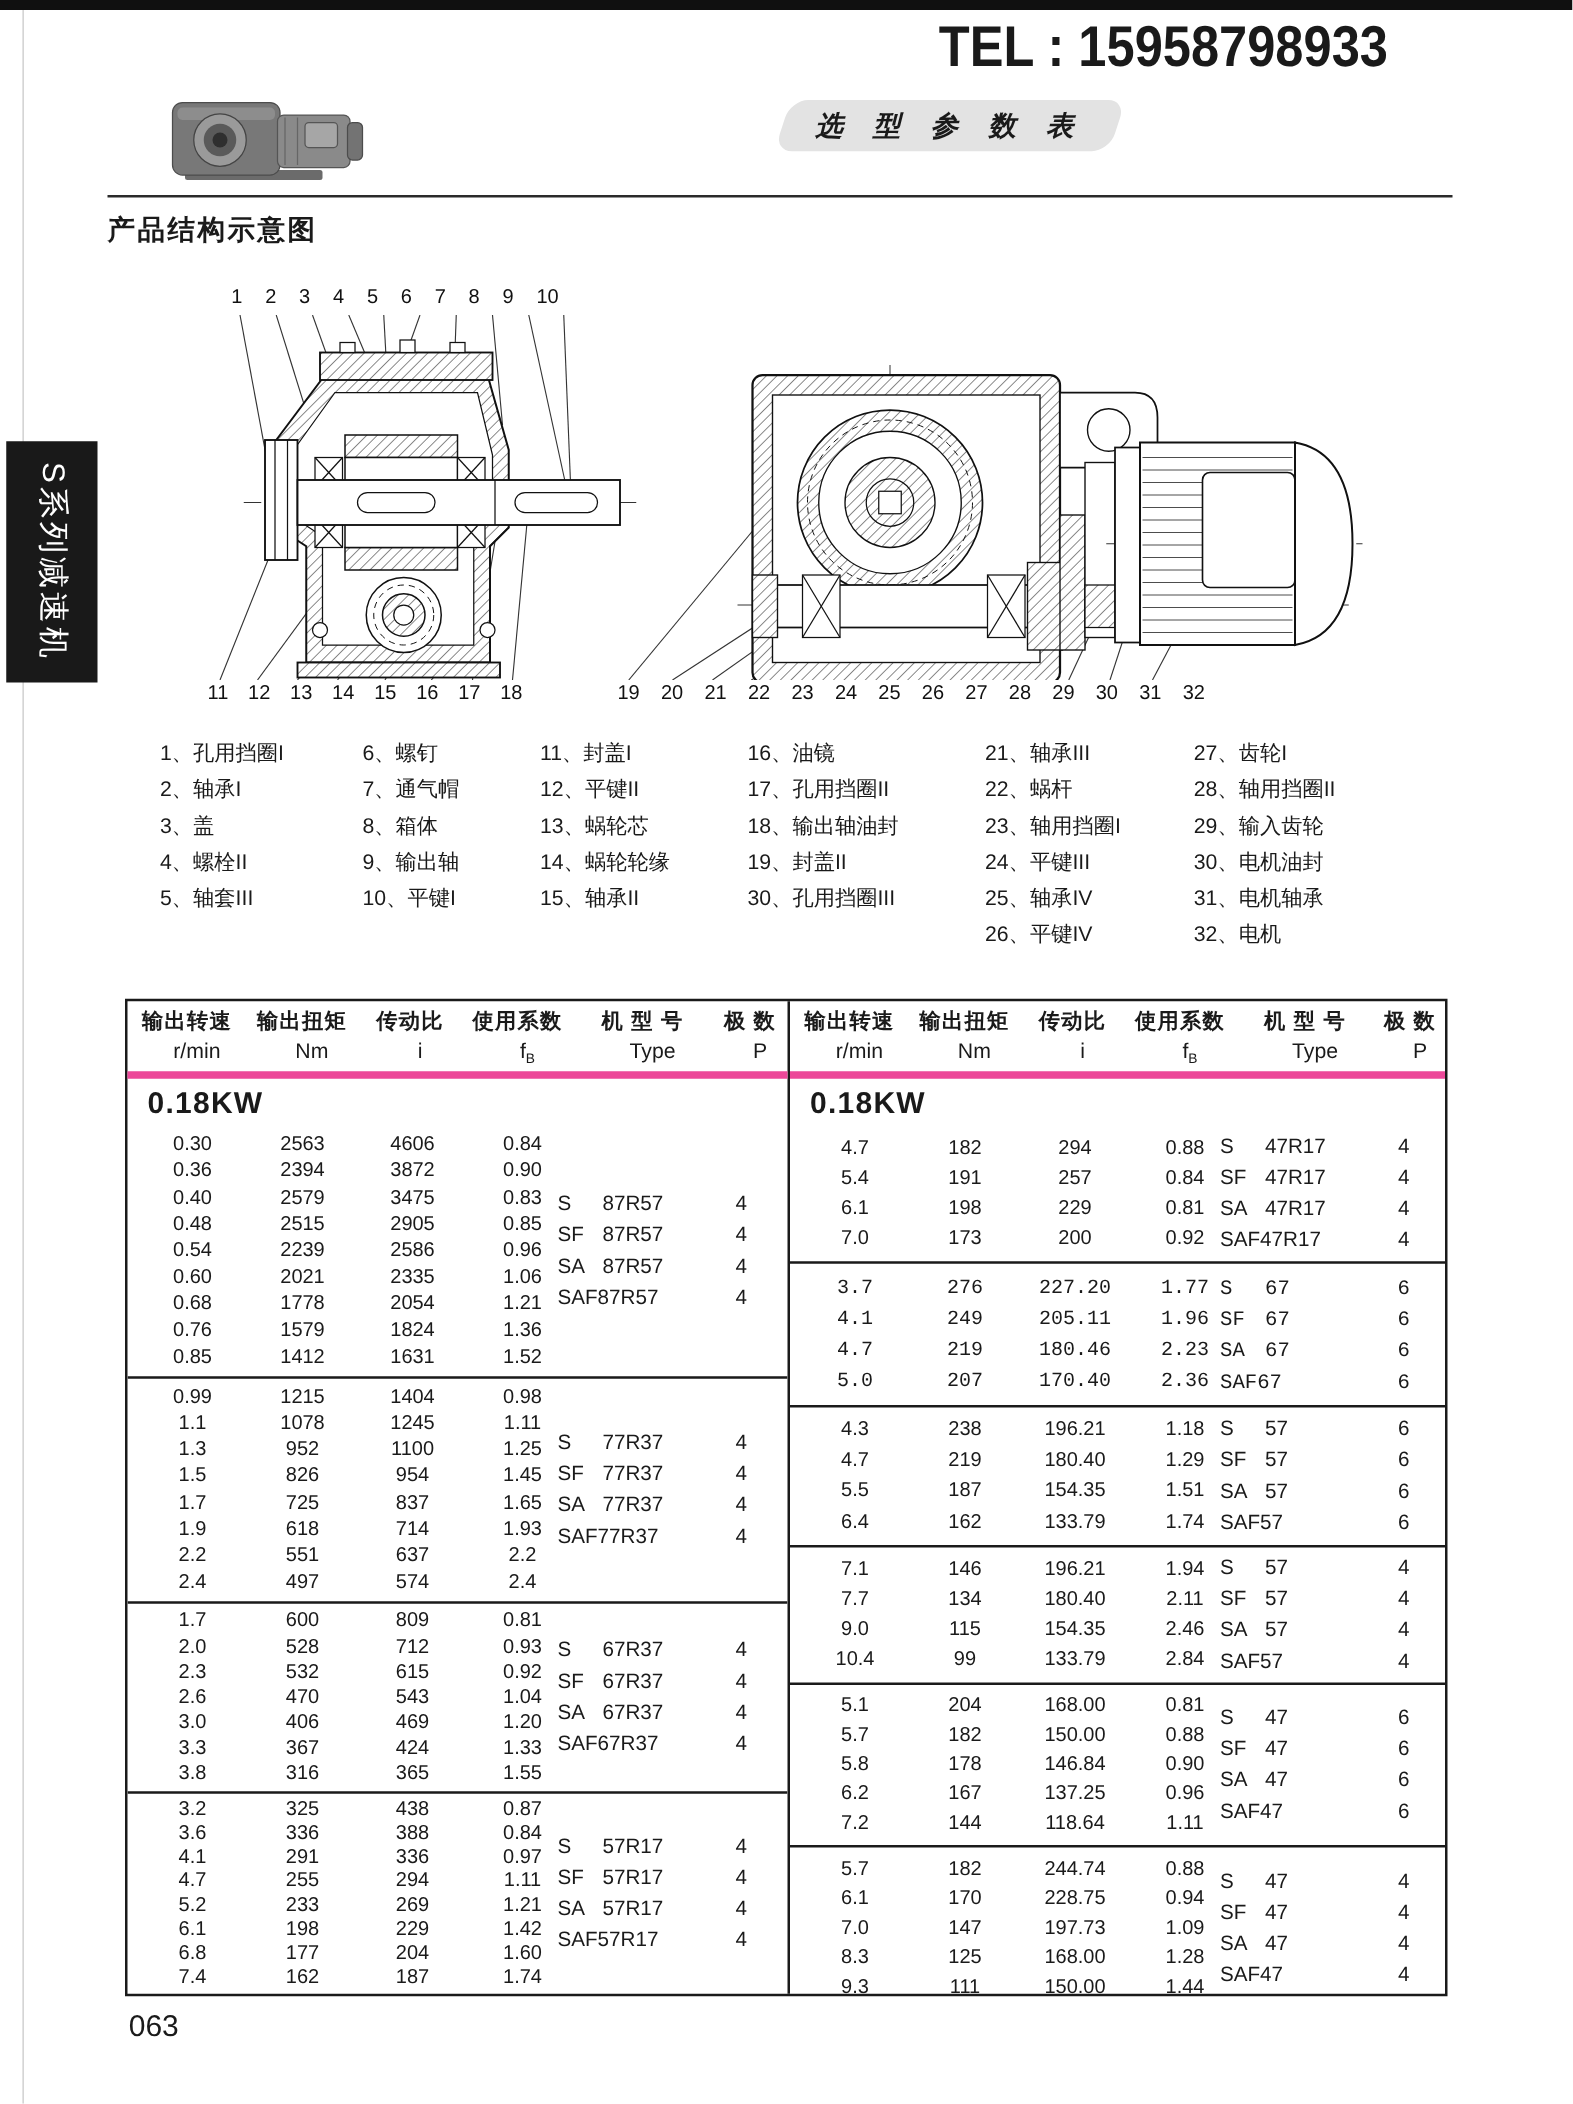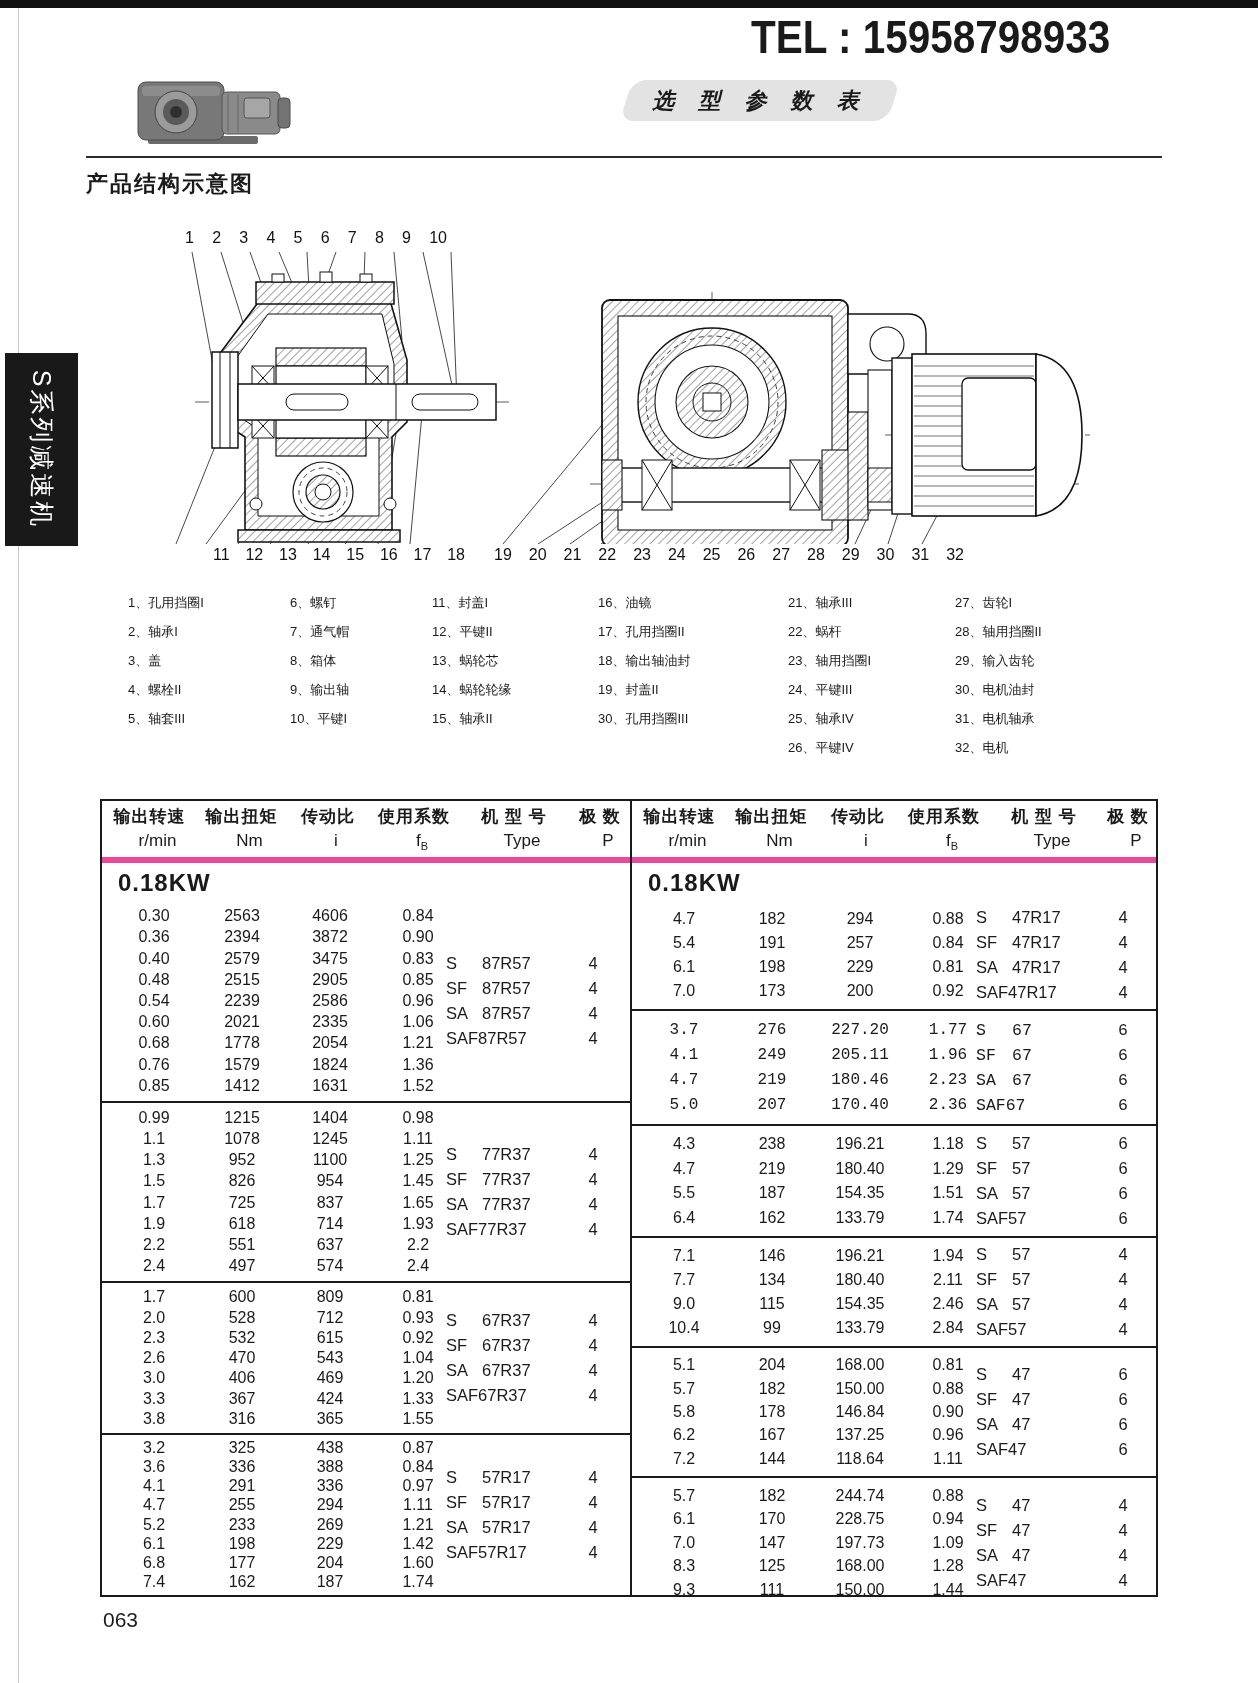--- a/index.html
+++ b/index.html
@@ -10,26 +10,26 @@
   .badge{position:absolute;left:626px;top:80px;width:268px;height:41px;}
   .badge-bg{position:absolute;inset:0;background:#e3e3e3;border-radius:14px;transform:skewX(-18deg);}
   .badge-text{position:relative;display:block;text-align:center;line-height:41px;font-size:22px;font-weight:bold;font-style:italic;letter-spacing:9px;white-space:nowrap;}
   .photo{position:absolute;left:126px;top:74px;width:180px;height:76px;}
   .rule{position:absolute;left:86px;top:156px;width:1076px;height:2px;background:#2a2a2a;}
   .sec-title{position:absolute;left:86px;top:169px;font-size:22px;font-weight:bold;letter-spacing:2px;}
   .side-tab{position:absolute;left:5px;top:353px;width:73px;height:193px;background:#191919;}
   .side-tab span{position:absolute;left:-60px;top:60px;width:193px;height:73px;transform:rotate(90deg);color:#fff;font-size:25px;letter-spacing:3px;text-align:center;line-height:73px;white-space:nowrap;}
   .callouts{position:absolute;display:flex;justify-content:space-between;font-size:16px;color:#111;}
   #co-top-left{left:185px;top:229px;width:262px;}
-  #co-bot-left{left:166px;top:546px;width:252px;margin-left:47px;}
+  #co-bot-left{left:166px;top:546px;width:252px;}
   #co-bot-right{left:494px;top:546px;width:470px;}
   .diagram-left{position:absolute;left:160px;top:252px;width:360px;height:292px;}
   .diagram-right{position:absolute;left:490px;top:262px;width:620px;height:282px;}
   .parts{position:absolute;left:0;top:592px;width:1258px;height:200px;}
-  .pcol{position:absolute;top:0;display:flex;flex-direction:column;gap:7px;font-size:13px;}
+  .pcol{position:absolute;top:0;display:flex;flex-direction:column;gap:7px;font-size:17px;}
   .pitem{white-space:nowrap;line-height:22px;}
   .ptable{position:absolute;left:100px;top:799px;width:1058px;height:798px;border:2px solid #1a1a1a;box-sizing:border-box;display:flex;}
   .half{box-sizing:border-box;height:100%;}
   .half-left{width:530px;border-right:2px solid #1a1a1a;}
   .half-right{flex:1;}
   .thead{height:62px;border-bottom:6px solid #ec4899;box-sizing:border-box;display:grid;grid-template-columns:95px 89px 84px 88px 112px 1fr;align-content:center;row-gap:3px;}
   .thead .cn{font-size:17px;font-weight:bold;text-align:center;letter-spacing:1px;white-space:nowrap;}
   .thead .un{font-size:17px;text-align:center;margin-left:16px;}
   .thead sub{font-size:11px;}
   .tbody{position:relative;height:732px;overflow:hidden;}
@@ -37,21 +37,21 @@
   .tsection{position:relative;box-sizing:border-box;}
   .tsection + .tsection{border-top:2px solid #1a1a1a;}
   .trows{position:absolute;left:8px;top:0;bottom:0;width:352px;display:flex;flex-direction:column;justify-content:space-evenly;padding:3px 0;box-sizing:border-box;}
   .trow{display:grid;grid-template-columns:88px 88px 88px 88px;}
   .tcell{text-align:center;font-size:16px;white-space:nowrap;}
   .types{position:absolute;left:344px;top:50%;transform:translateY(-50%);width:178px;}
   .typerow{display:flex;line-height:25px;font-size:16.5px;}
   .tname{width:118px;white-space:nowrap;}
   .tpfx{display:inline-block;min-width:36px;}
   .tpole{width:58px;text-align:center;}
-  .pageno{position:absolute;left:103px;top:1608px;font-size:21px;}
+  .pageno{position:absolute;left:103px;top:1608px;font-size:24px;}
 </style>
 </head>
 <body>
 
 <div class="topbar"></div>
 <div class="margin-line"></div>
 
 <div class="tel">TEL : 15958798933</div>
 
 <div class="badge">

